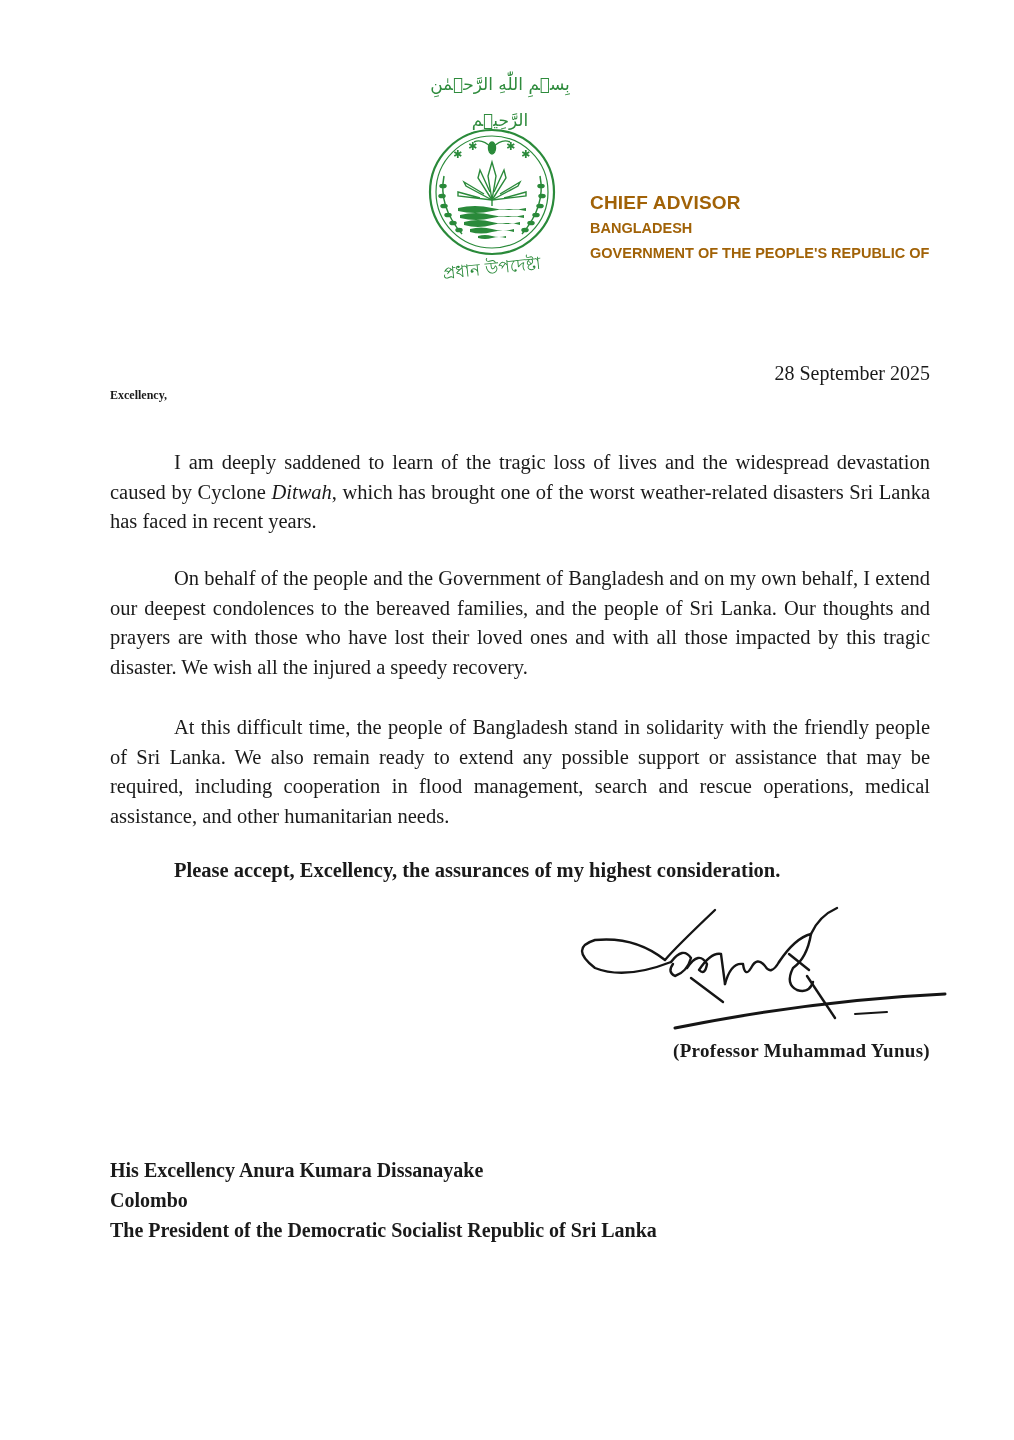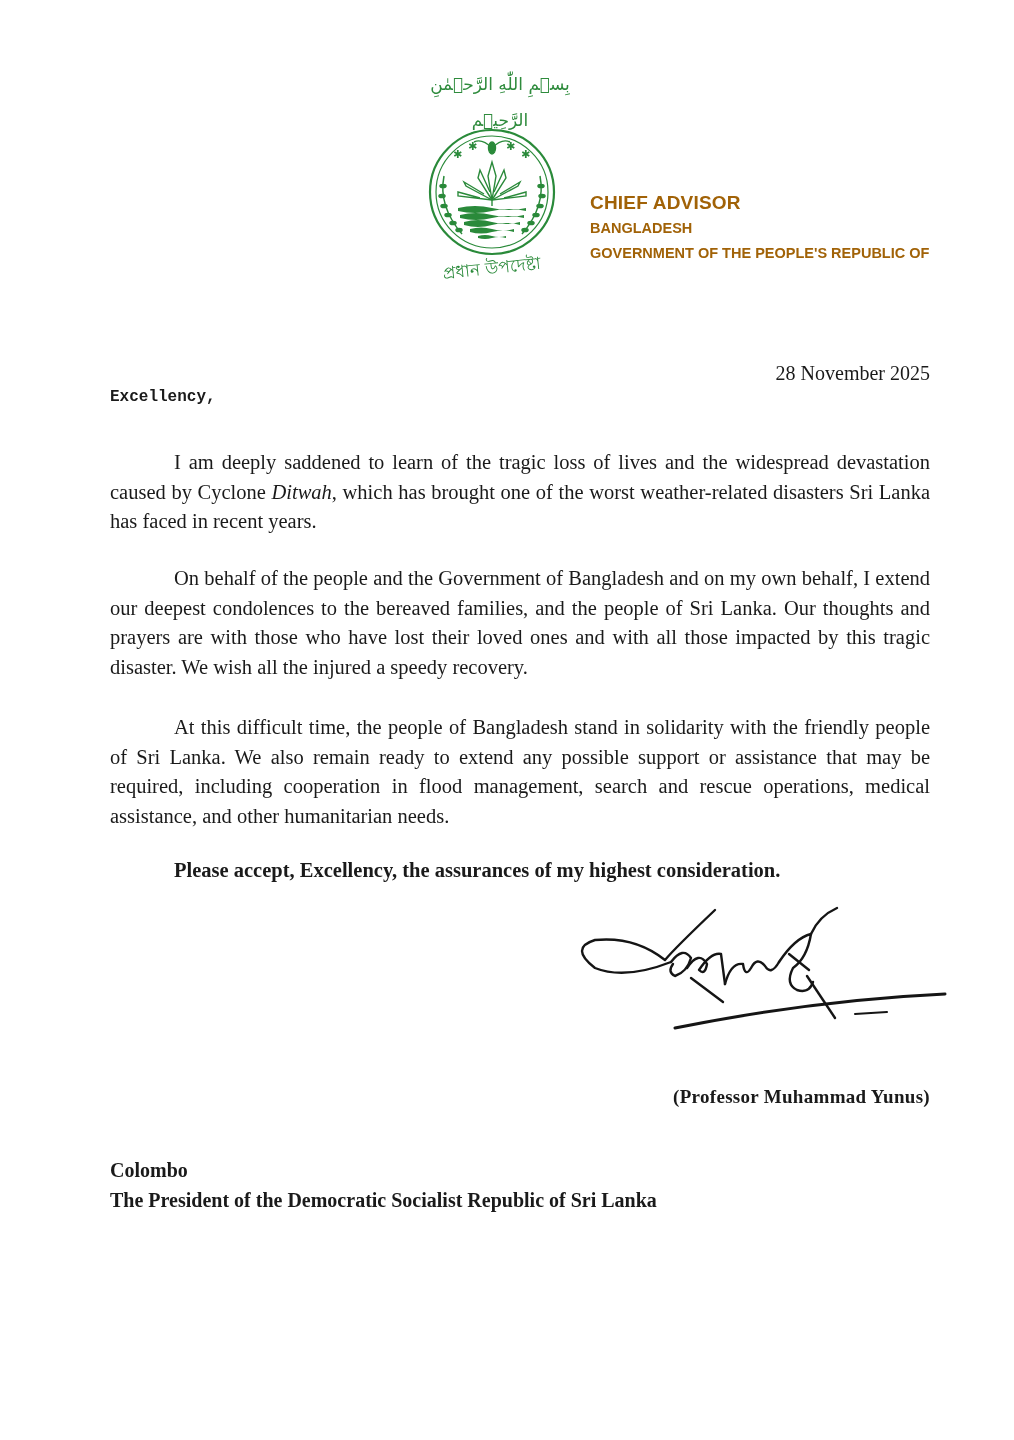--- a/index.html
+++ b/index.html
@@ -35,40 +35,40 @@
     .lh-title { font-size: 19px; line-height: 26px; letter-spacing: 0.2px; }
     .lh-sub { font-size: 14.5px; line-height: 25px; }
 
     
     .date {
       right: 84px; top: 362px;
       font-size: 20px;
     }
     .salutation {
       left: 110px; top: 388px;
-      font-size: 16px; font-weight: bold; font-family: Liberation Mono, monospace;
+      font-size: 12px; font-weight: bold;
     }
     .para {
       left: 110px; width: 820px;
       font-size: 20.5px;
       line-height: 29.5px;
       text-align: justify;
       text-indent: 64px;
       margin: 0;
     }
     .p1 { top: 448px; }
     .p2 { top: 564px; }
     .p3 { top: 713px; }
     .p4 { top: 856px; font-weight: bold; }
     .para em { }
 
     
     .signature { left: 575px; top: 898px; width: 380px; height: 150px; }
     .signatory {
-      right: 84px; top: 1086px;
+      right: 84px; top: 1040px;
       font-size: 19px; font-weight: bold; letter-spacing: 0.3px;
     }
 
     
     .addressee {
       left: 110px; top: 1155px;
       font-size: 20px; font-weight: bold;
       line-height: 30px;
     }
     .addressee div { white-space: nowrap; }
@@ -138,21 +138,21 @@
   </g>
   <text x="74" y="148" text-anchor="middle" fill="#2a8a3a" font-size="17" font-family="DejaVu Sans, sans-serif" transform="rotate(-6 74 145)">প্রধান উপদেষ্টা</text>
 </svg>
 
 <div class="abs letterhead">
   <div class="lh-title">CHIEF ADVISOR</div>
   <div class="lh-sub">BANGLADESH</div>
   <div class="lh-sub">GOVERNMENT OF THE PEOPLE'S REPUBLIC OF</div>
 </div>
 
-<div class="abs date">28 November 2025</div>
+<div class="abs date">28 September 2025</div>
 <div class="abs salutation">Excellency,</div>
 
 <p class="abs para p1"><span>I am deeply saddened to learn of the tragic loss of lives and the widespread devastation caused by Cyclone </span><em>Ditwah</em><span>, which has brought one of the worst weather-related disasters Sri Lanka has faced in recent years.</span></p>
 <p class="abs para p2">On behalf of the people and the Government of Bangladesh and on my own behalf, I extend our deepest condolences to the bereaved families, and the people of Sri Lanka. Our thoughts and prayers are with those who have lost their loved ones and with all those impacted by this tragic disaster. We wish all the injured a speedy recovery.</p>
 <p class="abs para p3">At this difficult time, the people of Bangladesh stand in solidarity with the friendly people of Sri Lanka. We also remain ready to extend any possible support or assistance that may be required, including cooperation in flood management, search and rescue operations, medical assistance, and other humanitarian needs.</p>
 <p class="abs para p4">Please accept, Excellency, the assurances of my highest consideration.</p>
 
 <svg class="abs signature" viewBox="0 0 380 150">
   <g fill="none" stroke="#151515" stroke-width="2.4" stroke-linecap="round" stroke-linejoin="round">
     <path d="M140 12 Q100 50 90 62 Q60 38 20 42 Q-6 50 20 70 Q50 82 96 64"></path>
@@ -165,15 +165,16 @@
     <path d="M116 80 L148 104"></path>
     <path d="M232 78 L260 120"></path>
   </g>
   <path d="M100 130 Q240 102 370 96" fill="none" stroke="#151515" stroke-width="3" stroke-linecap="round"></path>
   <path d="M280 116 L312 114" fill="none" stroke="#151515" stroke-width="2" stroke-linecap="round"></path>
 </svg>
 
 <div class="abs signatory">(Professor Muhammad Yunus)</div>
 
 <div class="abs addressee">
+  <div>His Excellency Anura Kumara Dissanayake</div>
   <div>Colombo</div>
   <div>The President of the Democratic Socialist Republic of Sri Lanka</div>
 </div>
 
 </body></html>

